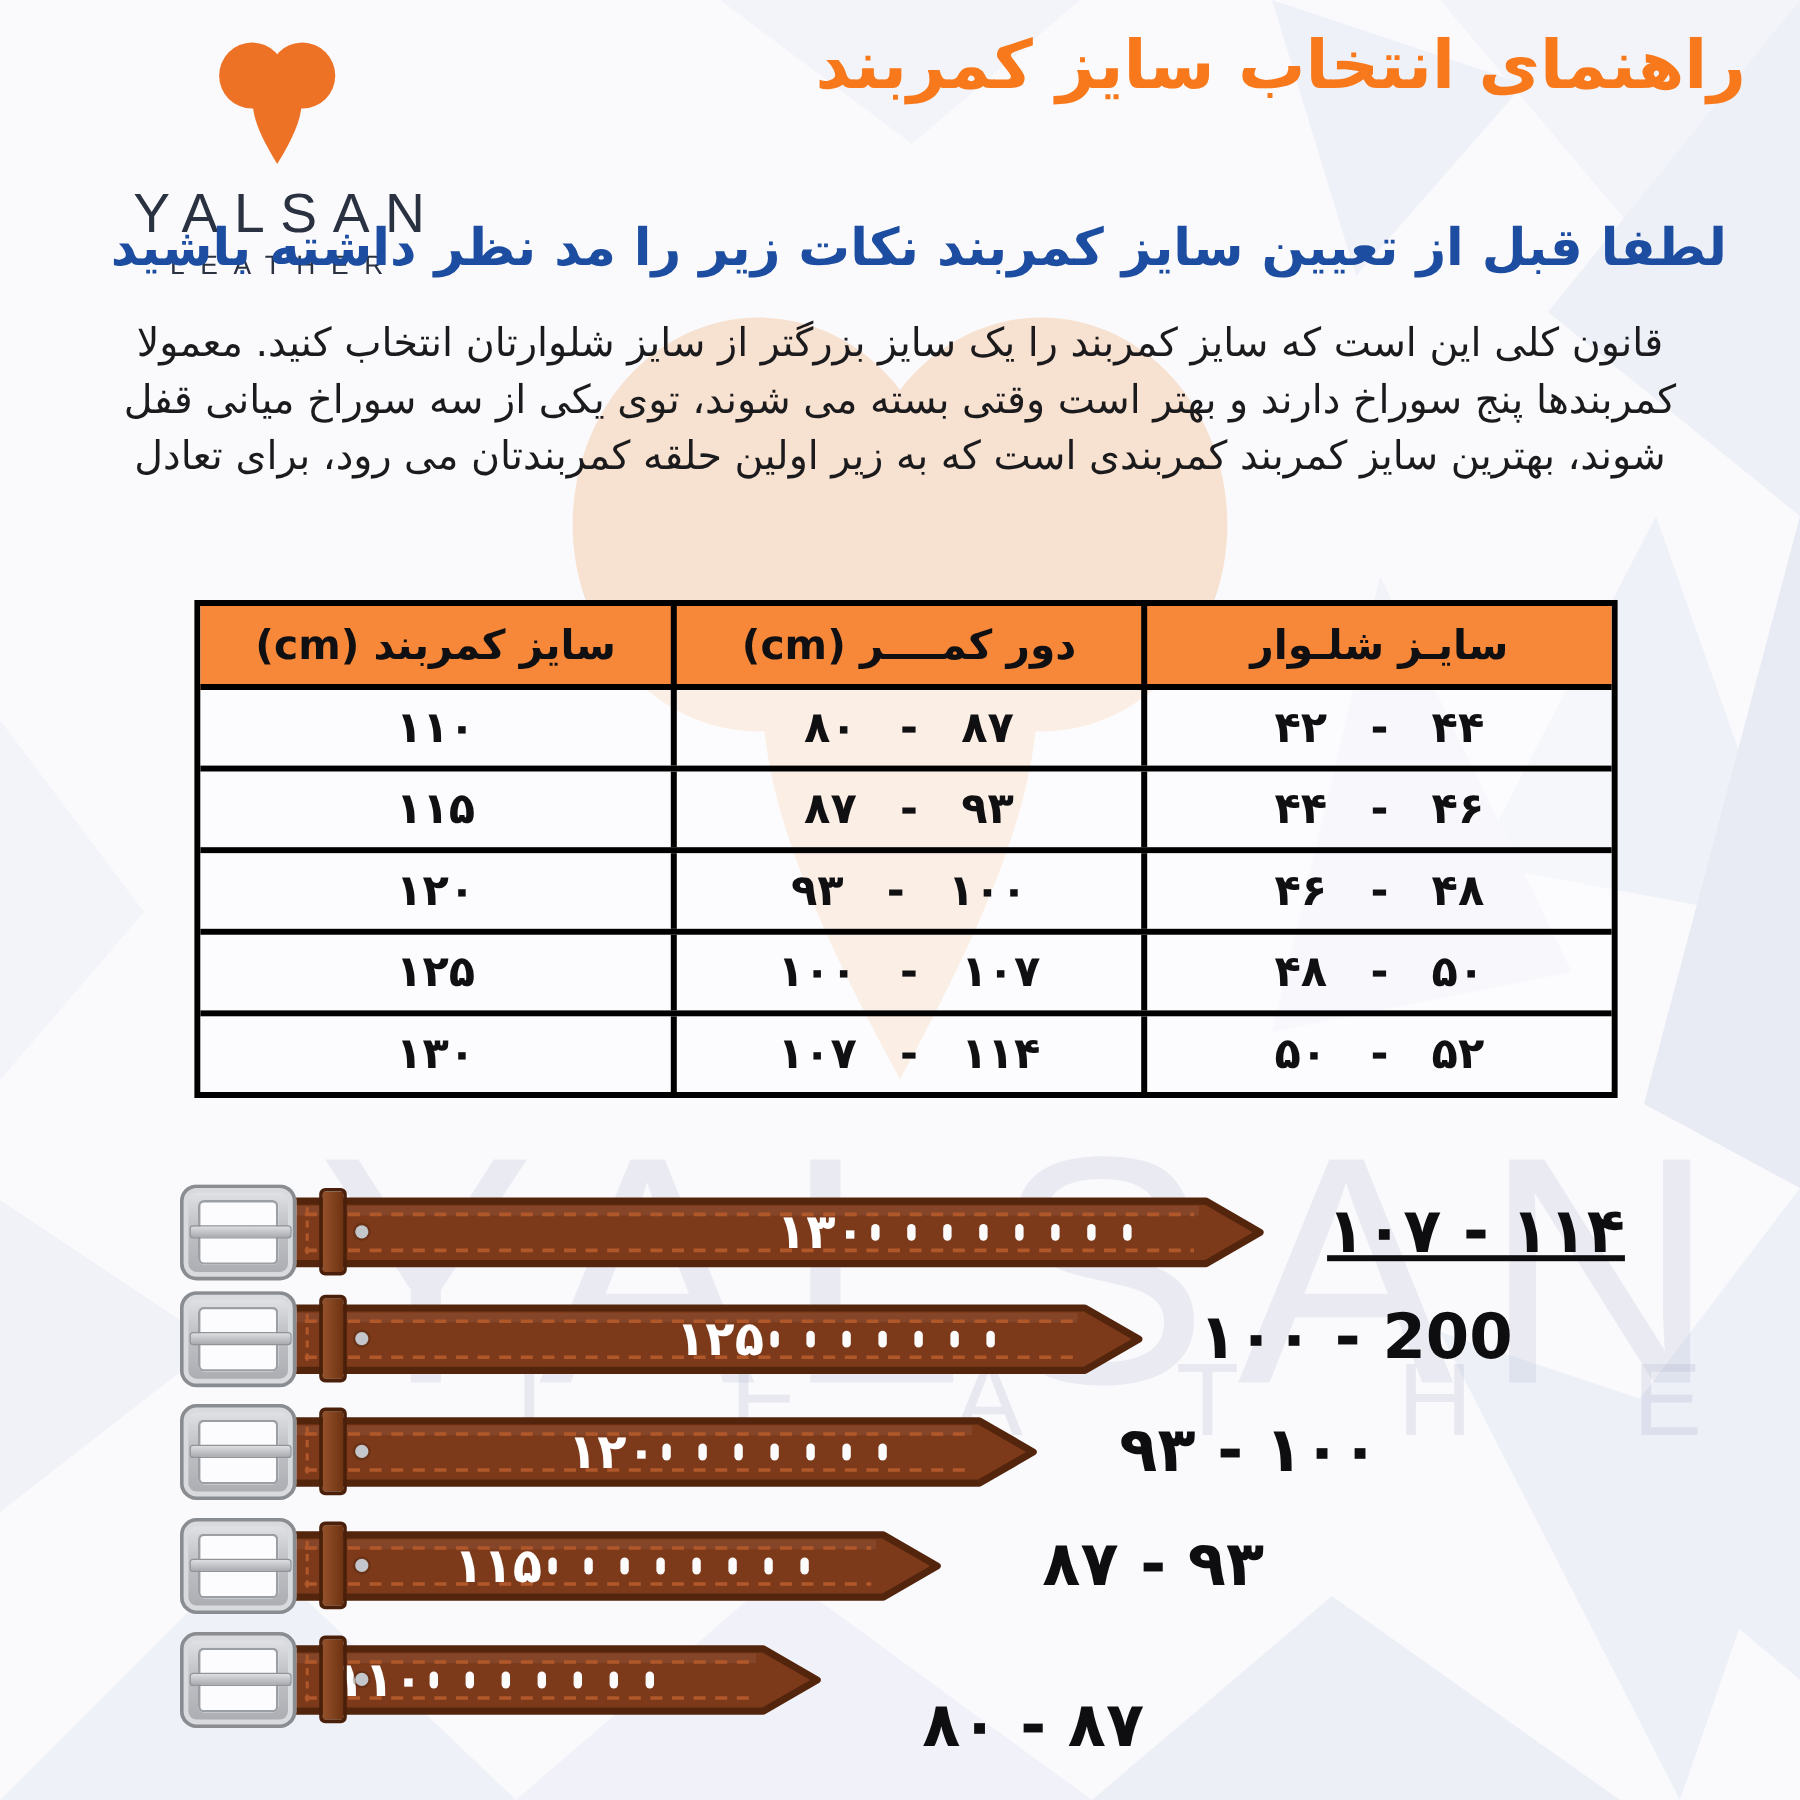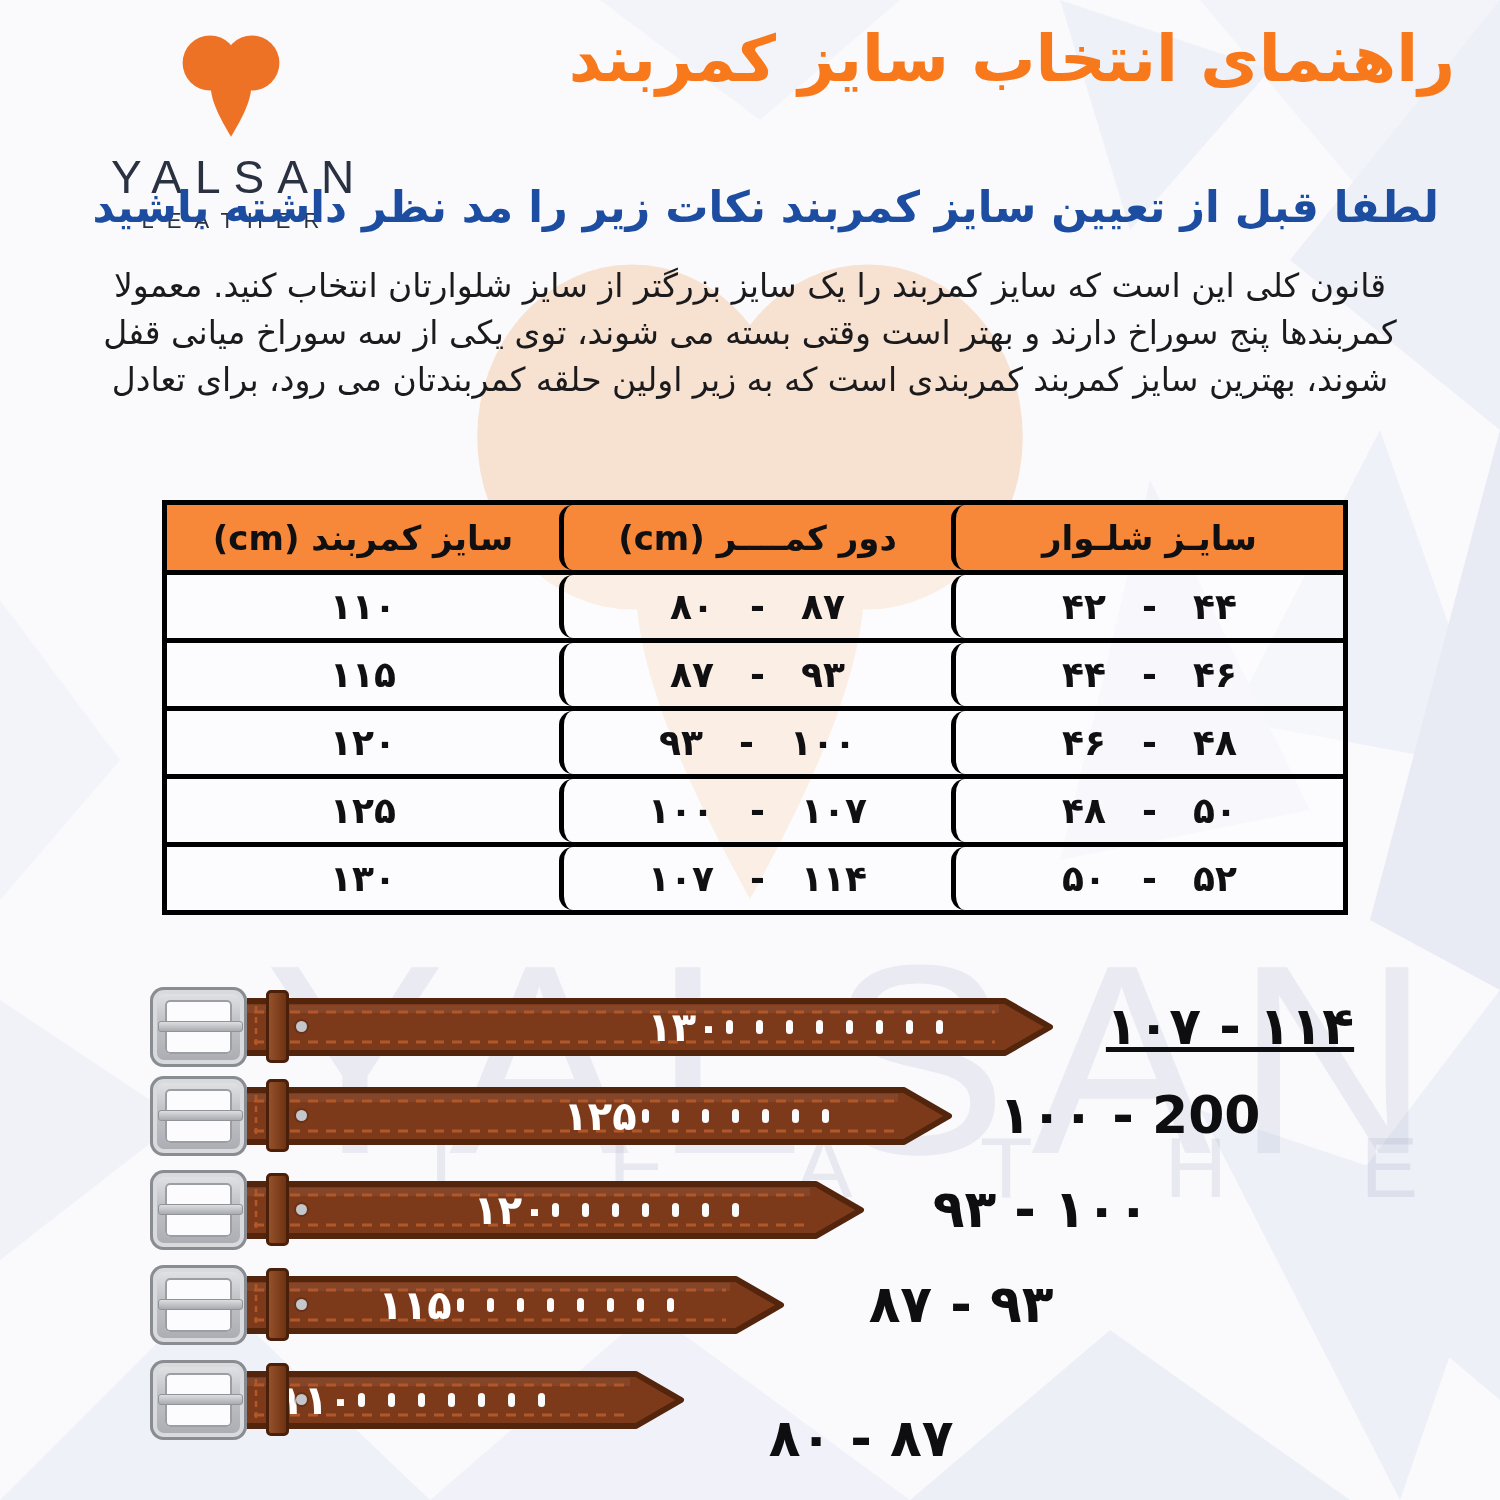--- a/index.html
+++ b/index.html
@@ -23,36 +23,36 @@
   .wm-yalsan{left:265px;top:905px;font-size:270px;letter-spacing:24px;}
   .wm-leather{left:430px;top:1118px;font-size:86px;letter-spacing:55px;color:rgba(171,177,200,0.24);}
 
   .logo{position:absolute;left:98px;top:30px;width:265px;z-index:3;text-align:center;
         font-family:"Liberation Sans",sans-serif;color:var(--logo-navy);}
   .logo-mark{display:block;margin:0 auto;width:122px;height:110px;color:#EE7226;}
   .logo-text{margin-top:10px;font-size:46px;letter-spacing:13px;text-indent:13px;}
   .logo-sub{margin-top:4px;font-size:22px;letter-spacing:13px;text-indent:13px;}
 
   .title{position:absolute;top:22px;right:45px;margin:0;z-index:3;direction:rtl;
-         color:var(--accent-orange);font-size:64px;font-weight:bold;white-space:nowrap;}
+         color:var(--accent-orange);font-size:56px;font-weight:bold;white-space:nowrap;}
   .subtitle{position:absolute;top:182px;right:61px;margin:0;z-index:3;direction:rtl;
          color:var(--heading-blue);font-size:43px;font-weight:bold;white-space:nowrap;}
   .intro{position:absolute;top:262px;left:20px;width:1460px;z-index:3;direction:rtl;text-align:center;
          color:var(--text-black);font-size:33px;line-height:47px;}
   .intro-line{white-space:nowrap;}
 
   .size-table{position:absolute;left:162px;top:500px;width:1176px;z-index:3;
               border:5px solid #000;direction:rtl;}
   .t-head{display:grid;grid-template-columns:1fr 1fr 1fr;height:65px;
           background:var(--table-header-orange);border-bottom:5px solid #000;}
   .t-row{display:grid;grid-template-columns:1fr 1fr 1fr;height:63px;
          border-bottom:5px solid #000;background:rgba(255,255,255,0.45);}
   .t-row:last-child{border-bottom:none;}
   .t-cell{display:flex;align-items:center;justify-content:center;
-          font-weight:bold;color:#101012;border-radius:14px;}
+          font-weight:bold;color:#101012;}
   .t-cell:not(:last-child){border-inline-end:5px solid #000;}
   .t-head .t-cell{font-size:34px;}
   .t-row .t-cell{font-size:36px;}
   .rng{display:flex;direction:ltr;gap:36px;align-items:center;}
 
   .belt{position:absolute;left:150px;height:60px;z-index:3;}
   .strap-svg{position:absolute;left:86px;top:0;}
   .belt-num{position:absolute;top:2px;width:130px;line-height:56px;text-align:center;
             direction:rtl;color:#fff;font-size:40px;font-weight:bold;z-index:5;}
   .holes{position:absolute;top:23px;display:flex;gap:23px;z-index:5;}

